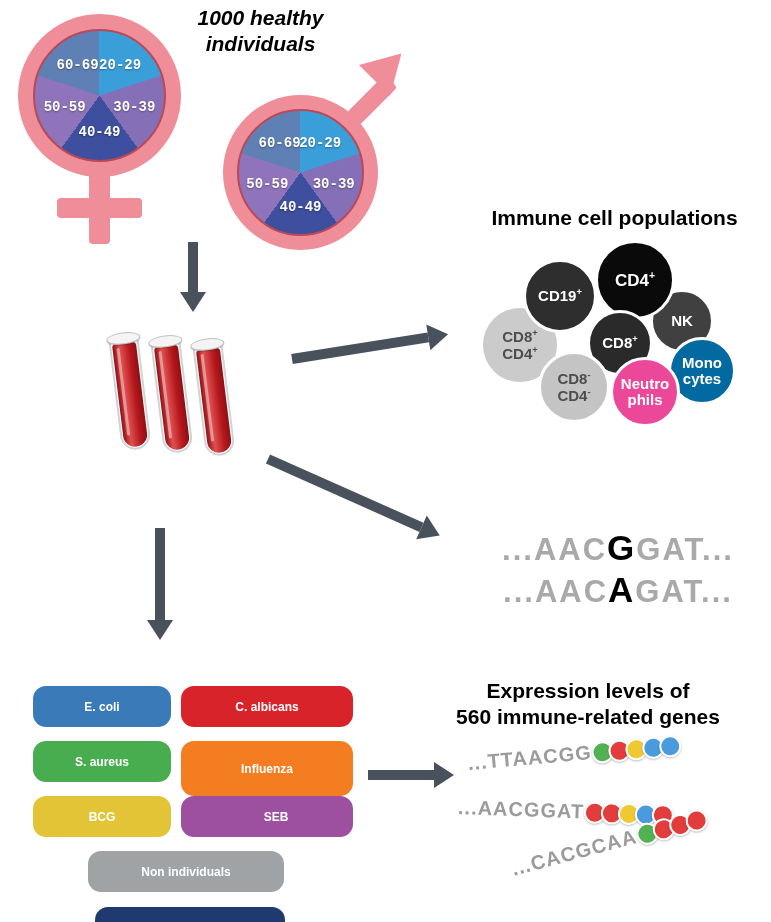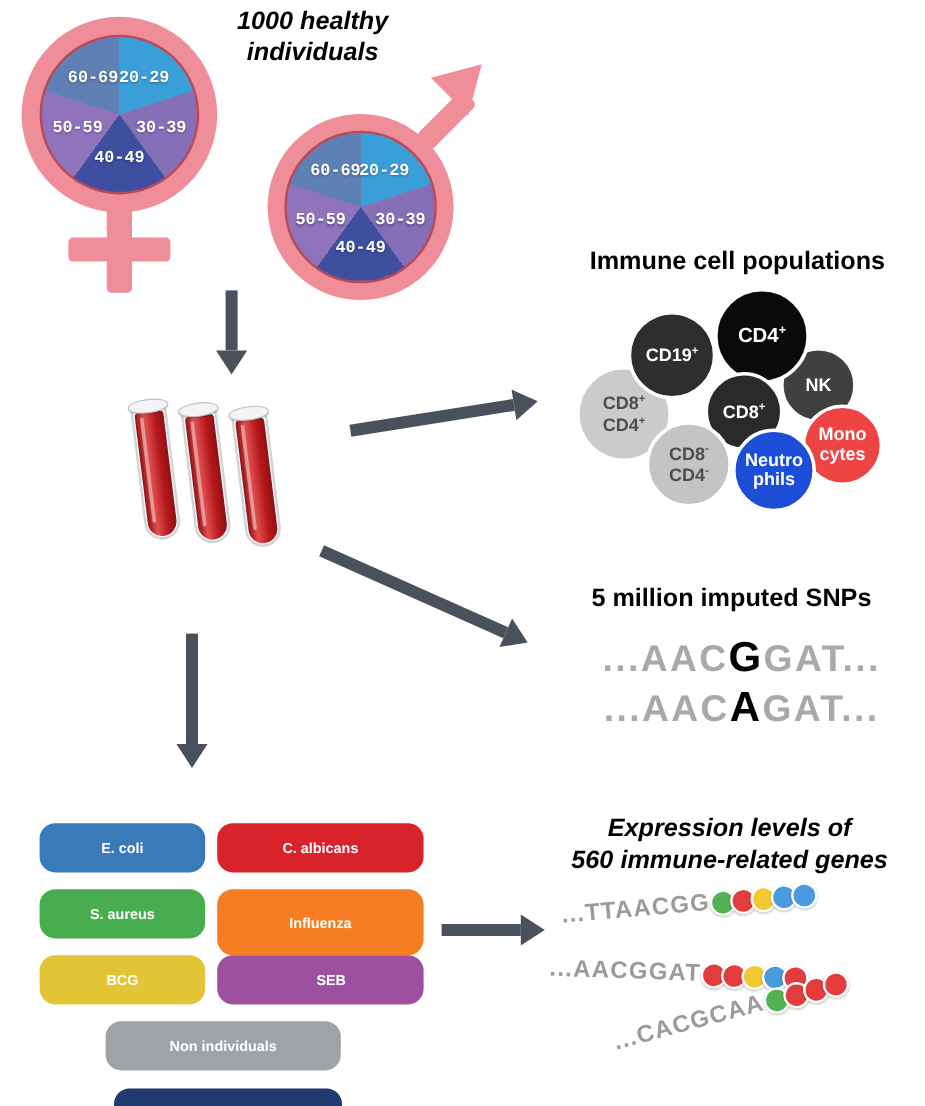--- a/index.html
+++ b/index.html
@@ -152,38 +152,37 @@
     </div>
     <div class="cell" style="left: 523px; top: 259px; width: 74px; height: 74px; z-index: 2; background-color: rgb(46, 46, 46);">
       <div><span>CD19</span><sup>+</sup></div>
     </div>
     <div class="cell" style="left: 650px; top: 289px; width: 64px; height: 64px; z-index: 2; background-color: rgb(64, 64, 64);">
       <div><span>NK</span><sup></sup></div>
     </div>
     <div class="cell big" style="left: 595px; top: 240px; width: 80px; height: 80px; z-index: 3; background-color: rgb(10, 10, 10);">
       <div><span>CD4</span><sup>+</sup></div>
     </div>
-    <div class="cell" style="left: 668px; top: 337px; width: 68px; height: 68px; z-index: 3; background-color: #ef4444;">
+    <div class="cell" style="left: 668px; top: 337px; width: 68px; height: 68px; z-index: 3; background-color: #0369a1;">
       <div><span>Mono</span></div>
       <div><span>cytes</span></div>
     </div>
     <div class="cell" style="left: 587px; top: 310px; width: 66px; height: 66px; z-index: 4; background-color: rgb(42, 42, 42);">
       <div><span>CD8</span><sup>+</sup></div>
     </div>
     <div class="cell light" style="left: 538px; top: 351px; width: 72px; height: 72px; z-index: 4; background-color: rgb(196, 196, 196);">
       <div><span>CD8</span><sup>-</sup></div>
       <div><span>CD4</span><sup>-</sup></div>
     </div>
-    <div class="cell" style="left: 610px; top: 357px; width: 70px; height: 70px; z-index: 5; background-color: #1d4ed8; text-align: center;">
+    <div class="cell" style="left: 610px; top: 357px; width: 70px; height: 70px; z-index: 5; background-color: #ec4899; text-align: center;">
       <div><span>Neutro</span></div>
       <div><span>phils</span></div>
     </div>
   </div>
 
-  <div class="h-label" style="left:452px; top:486px; width:315px;">5 million imputed SNPs</div>
   <div class="snp-line" style="left:458px; top:528px;">
     <span>...AAC</span><span class="snp-allele">G</span><span>GAT...</span>
   </div>
   <div class="snp-line" style="left:458px; top:570px;">
     <span>...AAC</span><span class="snp-allele">A</span><span>GAT...</span>
   </div>
 
   <div class="pill" style="left: 33px; top: 686px; width: 138px; height: 41px; background-color: rgb(58, 122, 184);">E. coli</div>
   <div class="pill" style="left: 181px; top: 686px; width: 172px; height: 41px; background-color: rgb(216, 35, 42);">C. albicans</div>
   <div class="pill" style="left: 33px; top: 741px; width: 138px; height: 41px; background-color: rgb(71, 173, 78);">S. aureus</div>
@@ -191,21 +190,21 @@
   <div class="pill" style="left: 33px; top: 796px; width: 138px; height: 41px; background-color: rgb(226, 196, 54);">BCG</div>
   <div class="pill" style="left: 181px; top: 796px; width: 172px; height: 41px; background-color: rgb(157, 80, 160); padding-left: 18px;">SEB</div>
   <div class="pill" style="left: 88px; top: 851px; width: 196px; height: 41px; background-color: rgb(159, 163, 166);">Non individuals</div>
   <div class="cropped-pill" style="left: 95px; top: 907px; width: 190px; height: 15px; background-color: rgb(30, 58, 110);"></div>
 
   <div class="arrow-h" style="left:368px; top:762px;">
     <div class="shaft" style="width:66px;"></div>
     <div class="head"></div>
   </div>
 
-  <div class="h-label" style="left:448px; top:678px; width:320px;font-style:italic;">Expression levels of
+  <div class="h-label" style="left:428px; top:678px; width:320px;">Expression levels of
 560 immune-related genes</div>
 
   <div class="expr-row" style="left:468px; top:752px; transform:rotate(-5deg);">
     <span class="expr-seq">...TTAACGG</span>
     <span class="bead" style="background-color: rgb(82, 177, 82);"></span>
     <span class="bead" style="background-color: rgb(226, 60, 60);"></span>
     <span class="bead" style="background-color: rgb(239, 200, 50);"></span>
     <span class="bead" style="background-color: rgb(74, 154, 222);"></span>
     <span class="bead" style="background-color: rgb(74, 154, 222);"></span>
   </div>

